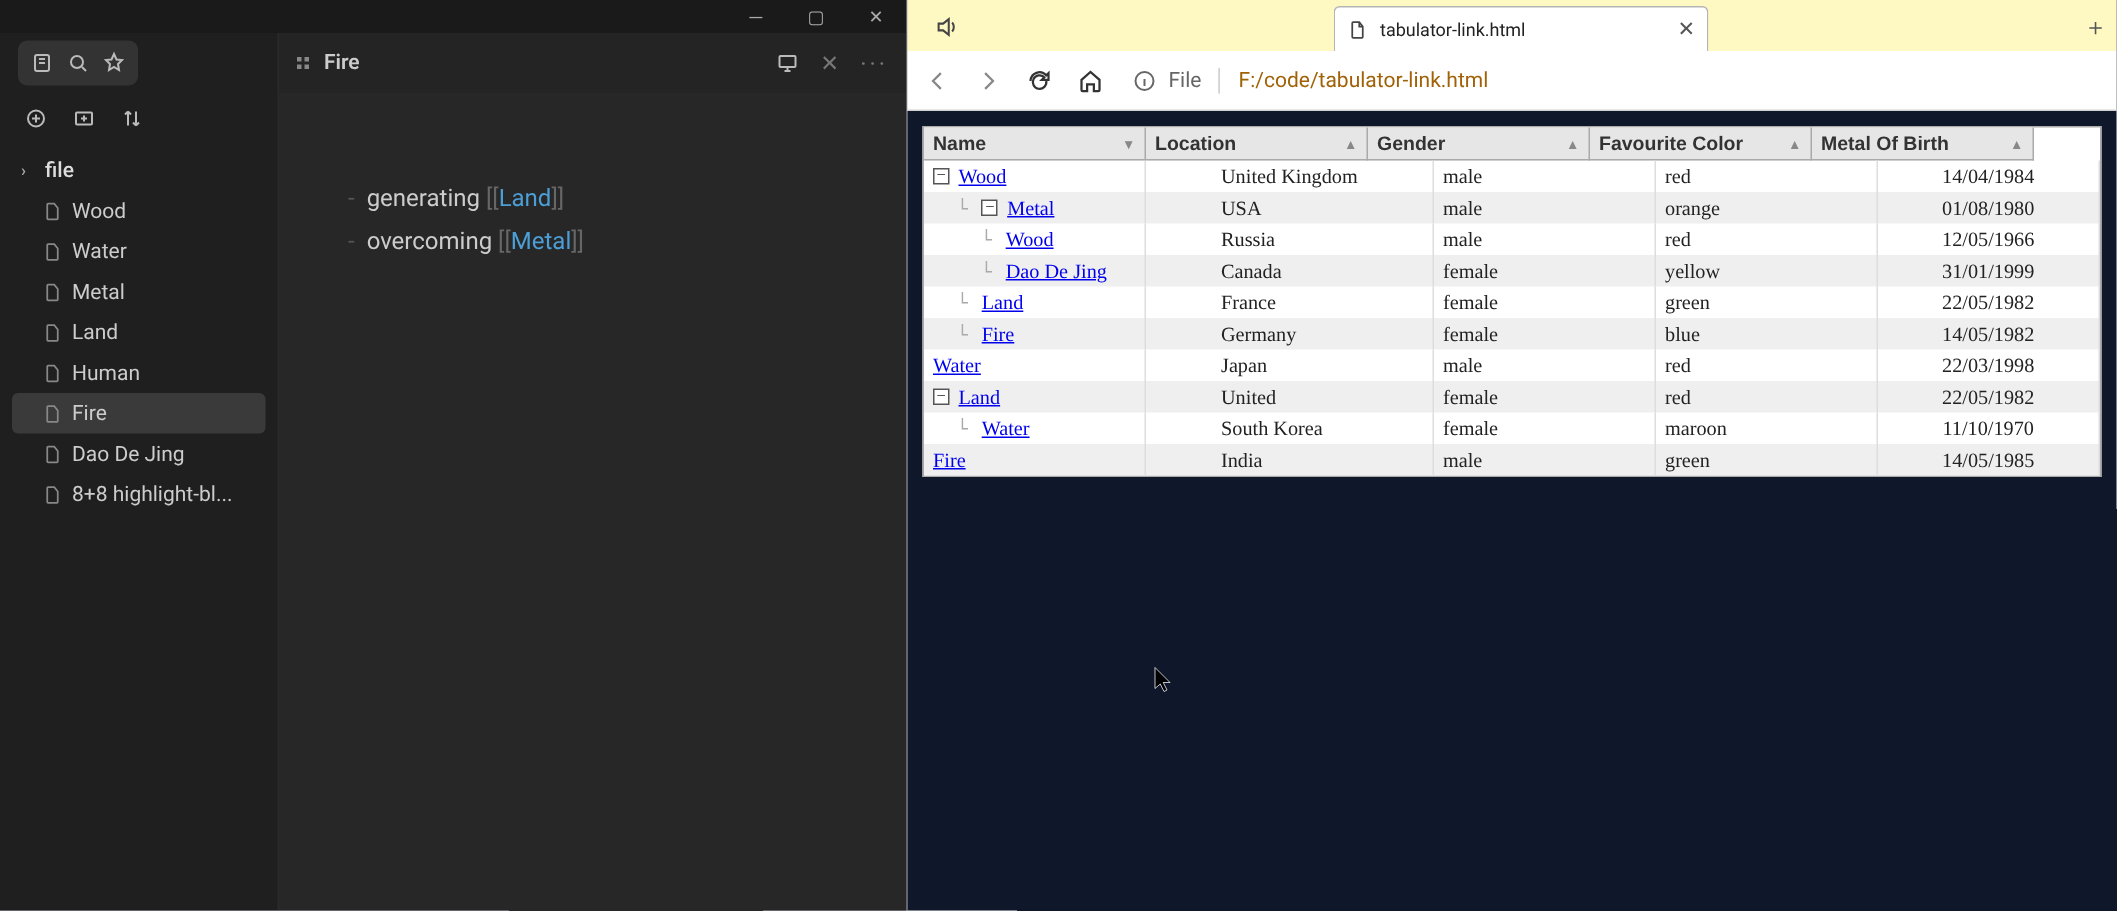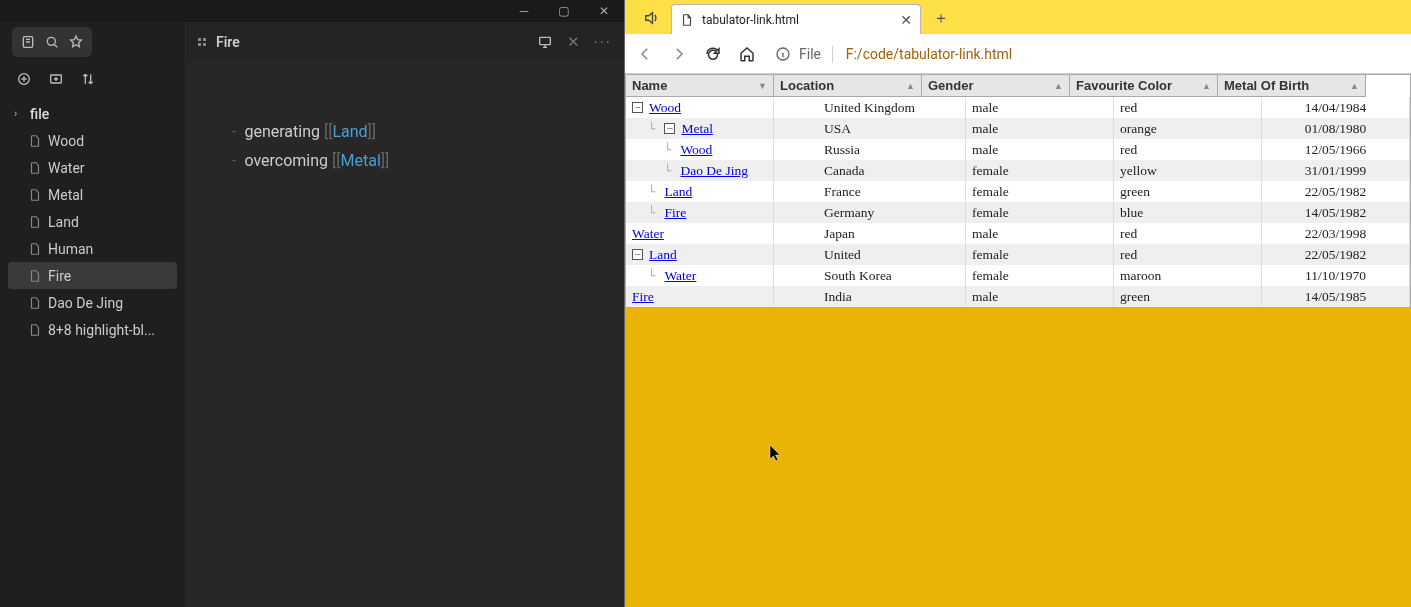--- a/index.html
+++ b/index.html
@@ -74,22 +74,22 @@
 .link-br{color:#666;}
 .link-text{color:#4b9fd6;}
 
 
 .right-browser {
   flex:1; height:607px; background:#fff;
   display:flex; flex-direction:column;
   border-left:1px solid #666;
 }
 .tab-strip {
-  height:34px; background:#fde047;
-  display:flex; align-items:flex-end; padding-left:6px;
+  height:34px; background:#fef9c3;
+  display:flex; align-items:flex-end; padding-left:6px;justify-content:space-between;
 }
 .audio-btn{width:28px;height:28px;display:flex;align-items:center;justify-content:center;color:#444;margin:0 6px 2px 6px;}
 .br-tab {
   background:#fff; height:30px; width:250px;
   display:flex; align-items:center; gap:8px; padding:0 8px;
   border-top-left-radius:4px;border-top-right-radius:4px;
   font-size:12px; color:#222;
   border:1px solid #b5b5b5; border-bottom:none;
 }
 .br-tab .favicon{width:14px;height:14px;}
@@ -104,21 +104,21 @@
 }
 .nav-btn{width:20px;height:20px;display:flex;align-items:center;justify-content:center;color:#888;}
 .nav-btn.enabled{color:#333;}
 .addr-field{flex:1;display:flex;align-items:center;gap:8px;padding-left:4px;}
 .info-ico{width:16px;height:16px;color:#666;}
 .info-ico svg{width:16px;height:16px;}
 .file-label{color:#666;}
 .sep{color:#ccc;}
 .url-txt{color:#a16207;}
 
-.page-body{flex:1; background:#eab308;}
+.page-body{flex:1; padding:10px; background:#0f172a;}
 .tabulator {
   font-size:13.5px; font-family: "Times New Roman", serif;
   border:1px solid #aaa; background:#fff;
 }
 .tabulator .thead{display:flex;}
 .th {
   background:#e6e6e6; border-right:1px solid #aaa; border-bottom:1px solid #aaa;
   padding:3px 6px; font-weight:bold; color:#333;
   display:flex; align-items:center; justify-content:space-between;
   font-family: Arial, sans-serif; font-size:13px;

